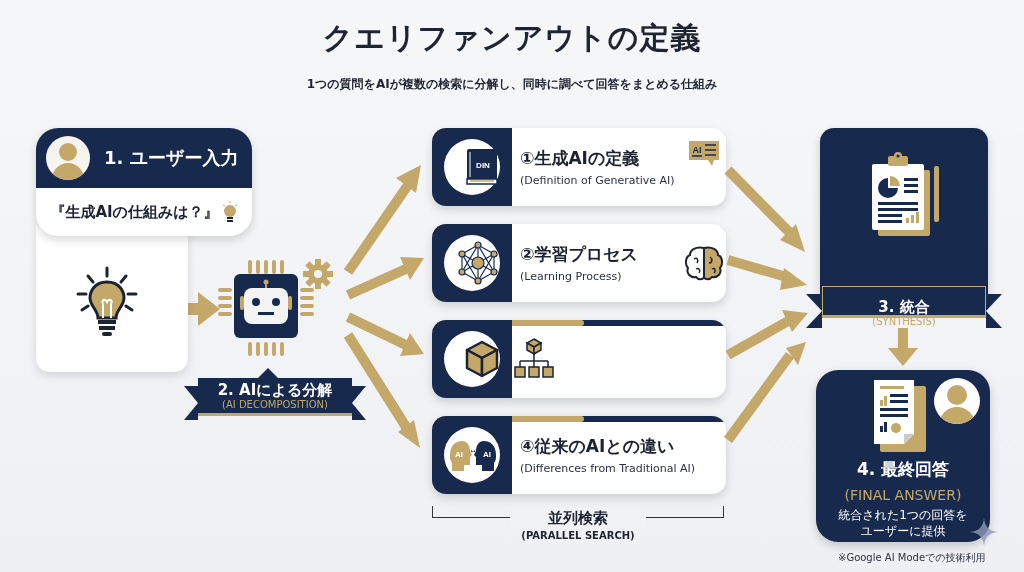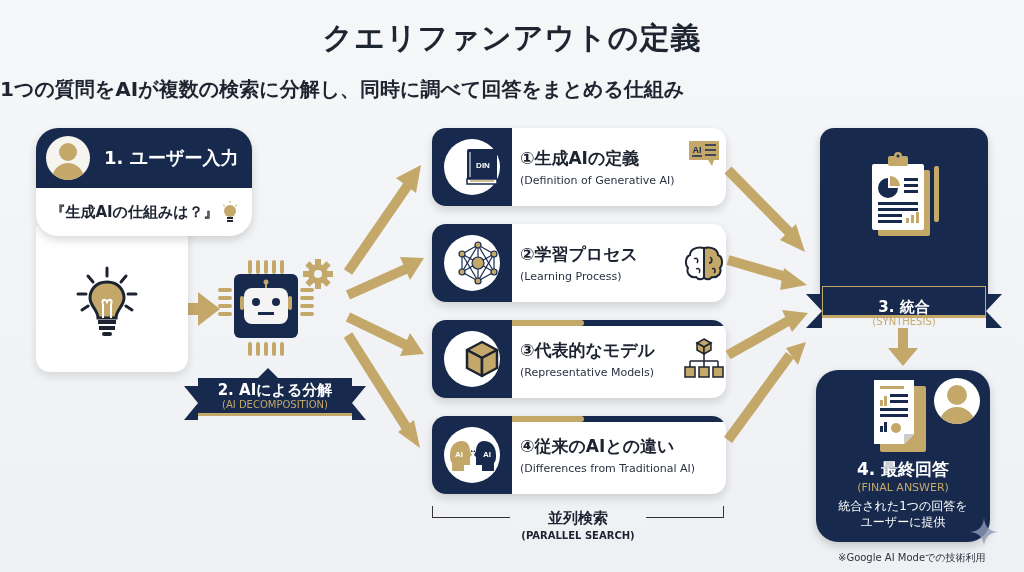--- a/index.html
+++ b/index.html
@@ -9,22 +9,22 @@
     font-family: "DejaVu Sans", "Liberation Sans", sans-serif;
     color: #1d2330;
     position: relative;
   }
   .abs { position: absolute; }
   .title {
     left: 0; top: 18px; width: 1024px; text-align: center;
     font-size: 30px; font-weight: bold; letter-spacing: 1px; color: #1e2430;
   }
   .subtitle {
-    left: 0; top: 76px; width: 1024px; text-align: left;
-    font-size: 20px; font-weight: bold; color: #1e2430;
+    left: 0; top: 76px; width: 1024px; text-align: center;
+    font-size: 12px; font-weight: bold; color: #1e2430;
   }
   
   .user-card {
     left: 36px; top: 128px; width: 216px; height: 108px;
     background: #fff; border-radius: 22px; overflow: hidden;
     box-shadow: 0 4px 10px rgba(0,0,0,0.15);
     z-index: 3;
   }
   .user-card-head {
     height: 60px; background: #172a4e; display: flex; align-items: center; padding-left: 10px;
@@ -63,21 +63,21 @@
   
   .synth {
     left: 820px; top: 128px; width: 168px; height: 180px; background: #172a4e; border-radius: 14px;
     box-shadow: 0 4px 10px rgba(0,0,0,0.18);
   }
   .final {
     left: 816px; top: 370px; width: 174px; height: 172px; background: #172a4e; border-radius: 22px;
     box-shadow: 0 4px 10px rgba(0,0,0,0.18); color: #fff; text-align: center;
   }
   .final-title { font-size: 17px; font-weight: bold; margin-top: 88px; }
-  .final-sub { font-size: 11px; color: #c3a86a; margin-top: 0; }
+  .final-sub { font-size: 14px; color: #c3a86a; margin-top: 6px; }
   .final-desc { font-size: 12px; margin-top: 4px; line-height: 16px; }
   .footnote { left: 838px; top: 551px; font-size: 10px; color: #2a3140; }
   .parallel-line { left: 432px; top: 506px; width: 292px; height: 12px; border-left: 1px solid #333; border-right: 1px solid #333; border-bottom: 1px solid #333; }
   .parallel-label { left: 510px; top: 509px; width: 136px; text-align: center; background: #f0f2f5; font-size: 15px; font-weight: bold; }
   .parallel-sub { left: 500px; top: 530px; width: 156px; text-align: center; font-size: 10px; font-weight: bold; }
   svg.arrows { position: absolute; left: 0; top: 0; z-index: 1; }
 </style>
 </head>
 <body>
 
@@ -305,24 +305,20 @@
     </div>
   <div class="card-left">
       <div class="card-circle">
     <svg width="36" height="40">
       <polygon points="18,3 33,11 18,19 3,11" fill="#c3a86a" stroke="#1d2330" stroke-width="2.5" stroke-linejoin="round"></polygon>
       <polygon points="3,11 18,19 18,37 3,29" fill="#c3a86a" stroke="#1d2330" stroke-width="2.5" stroke-linejoin="round"></polygon>
       <polygon points="33,11 18,19 18,37 33,29" fill="#c3a86a" stroke="#1d2330" stroke-width="2.5" stroke-linejoin="round"></polygon>
     </svg>
   </div>
     </div>
-  <div class="card-text">
-    <div class="card-title">③代表的なモデル</div>
-    <div class="card-sub">(Representative Models)</div>
-  </div>
   <div class="card-right">
     <svg width="44" height="44">
       <polygon points="22,2 29,6 22,10 15,6" fill="#c3a86a" stroke="#1d2330" stroke-width="1.5"></polygon>
       <polygon points="15,6 22,10 22,17 15,13" fill="#c3a86a" stroke="#1d2330" stroke-width="1.5"></polygon>
       <polygon points="29,6 22,10 22,17 29,13" fill="#c3a86a" stroke="#1d2330" stroke-width="1.5"></polygon>
       <g stroke="#1d2330" stroke-width="1.5" fill="none">
           <line x1="22" y1="17" x2="22" y2="24"></line>
           <line x1="8" y1="24" x2="36" y2="24"></line>
           <line x1="8" y1="24" x2="8" y2="30"></line>
           <line x1="22" y1="24" x2="22" y2="30"></line>

